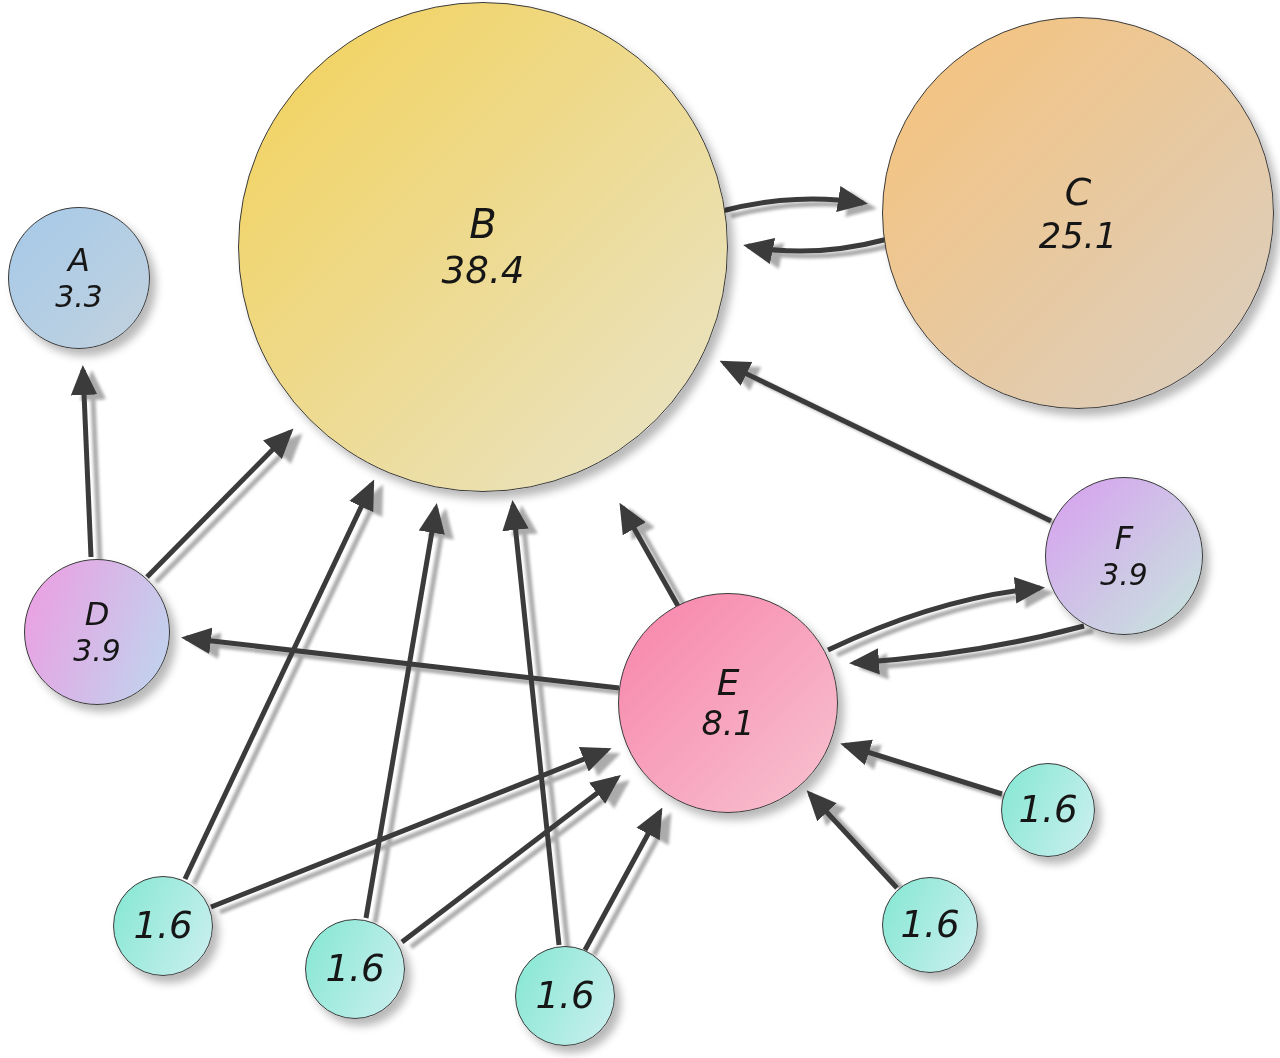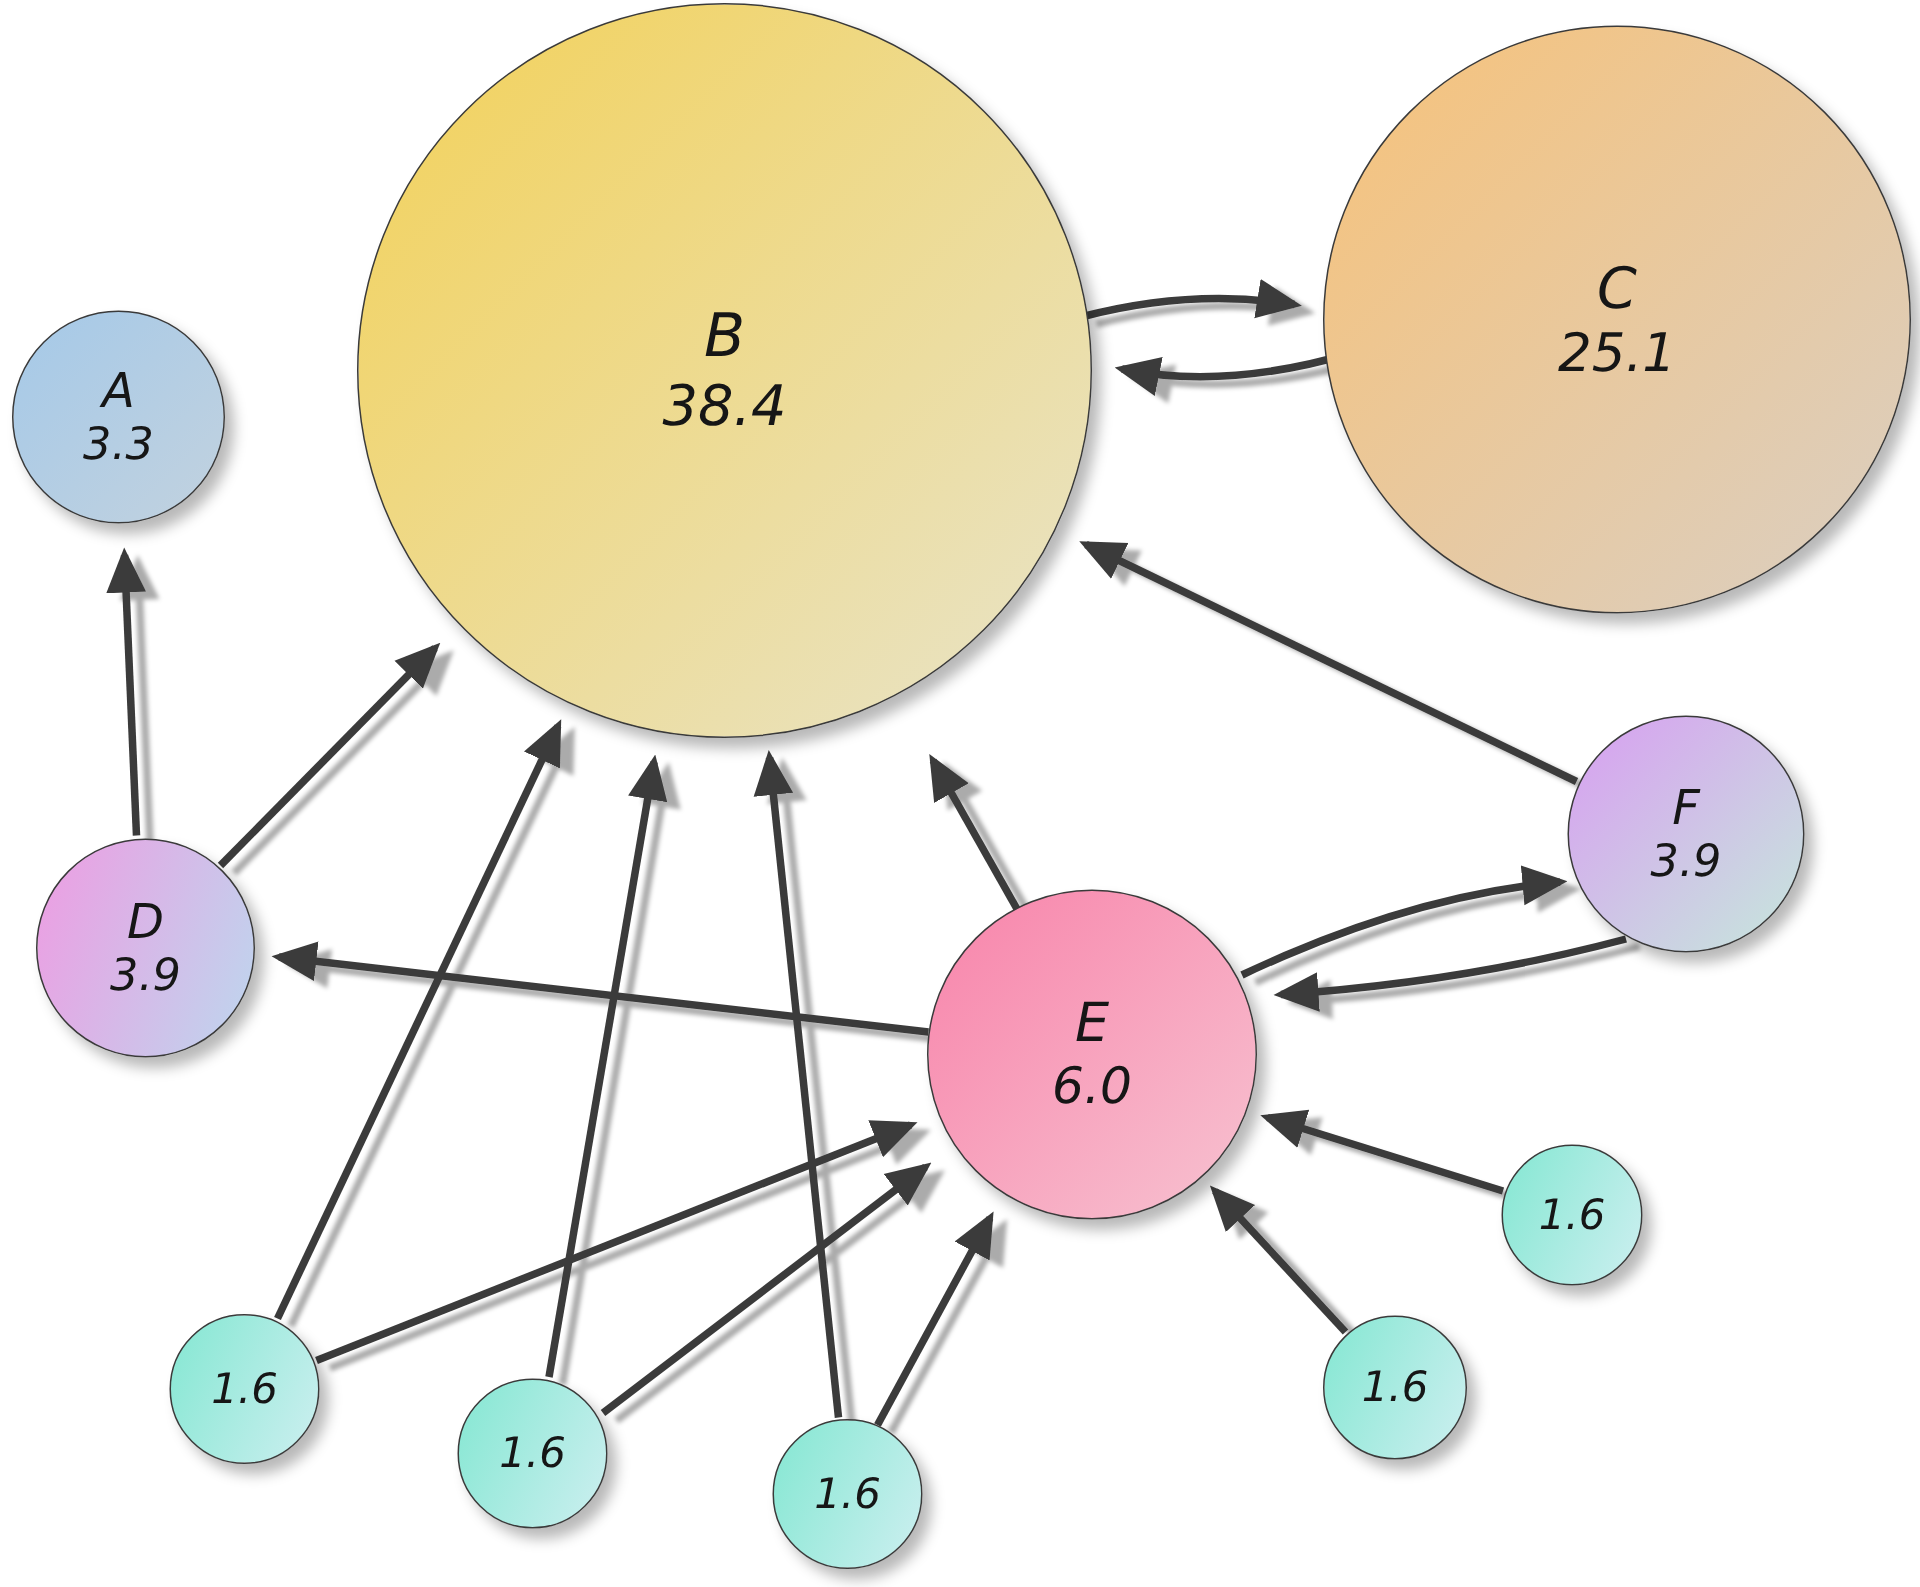--- a/index.html
+++ b/index.html
@@ -41,21 +41,21 @@
   .nB { left: 238px;  top: 2px;   width: 490px; height: 490px; font-size: 40px;
         background: linear-gradient(135deg, var(--fill-B-0,#f3d157), var(--fill-B-1,#e8e4cb)); }
   .nC { left: 882px;  top: 17px;  width: 392px; height: 392px; font-size: 38px;
         background: linear-gradient(135deg, var(--fill-C-0,#f7c279), var(--fill-C-1,#dacfc3)); }
   .nD { left: 24px;   top: 559px; width: 146px; height: 146px; font-size: 32px;
         background: linear-gradient(110deg, var(--fill-D-0,#ee9ce2), var(--fill-D-1,#bdd7ee)); }
   .nE { left: 618px;  top: 593px; width: 220px; height: 220px; font-size: 36px;
         background: linear-gradient(135deg, var(--fill-E-0,#f883aa), var(--fill-E-1,#f7c3d1)); }
   .nF { left: 1045px; top: 477px; width: 158px; height: 158px; font-size: 32px;
         background: linear-gradient(135deg, var(--fill-F-0,#d89ef1), var(--fill-F-1,#c6e8dc)); }
-  .nSmall { width: 100px; height: 100px; font-size: 30px;
+  .nSmall { width: 100px; height: 100px; font-size: 40px;
         background: linear-gradient(115deg, var(--fill-small-0,#84e7d2), var(--fill-small-1,#cdeff0)); }
   .nS1 { left: 113px;  top: 876px; }
   .nS2 { left: 305px;  top: 919px; }
   .nS3 { left: 515px;  top: 946px; }
   .nS4 { left: 882px;  top: 877px; width: 96px; height: 96px; }
   .nS5 { left: 1001px; top: 763px; width: 94px; height: 94px; }
 </style>
 </head>
 <body>
 
@@ -106,21 +106,21 @@
     <div class="val">3.3</div>
   </div>
 
   <div class="node nD">
     <div class="lbl">D</div>
     <div class="val">3.9</div>
   </div>
 
   <div class="node nE">
     <div class="lbl">E</div>
-    <div class="val">6.0</div>
+    <div class="val">8.1</div>
   </div>
 
   <div class="node nF">
     <div class="lbl">F</div>
     <div class="val">3.9</div>
   </div>
 
   <div class="node nSmall nS1">
     <div class="val">1.6</div>
   </div>

